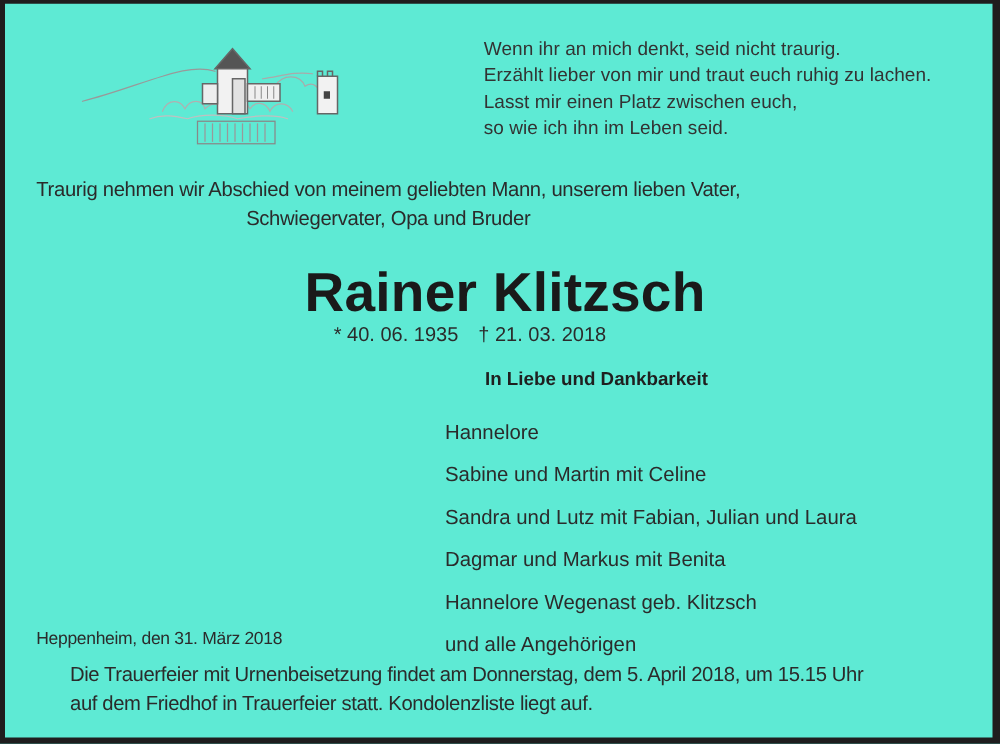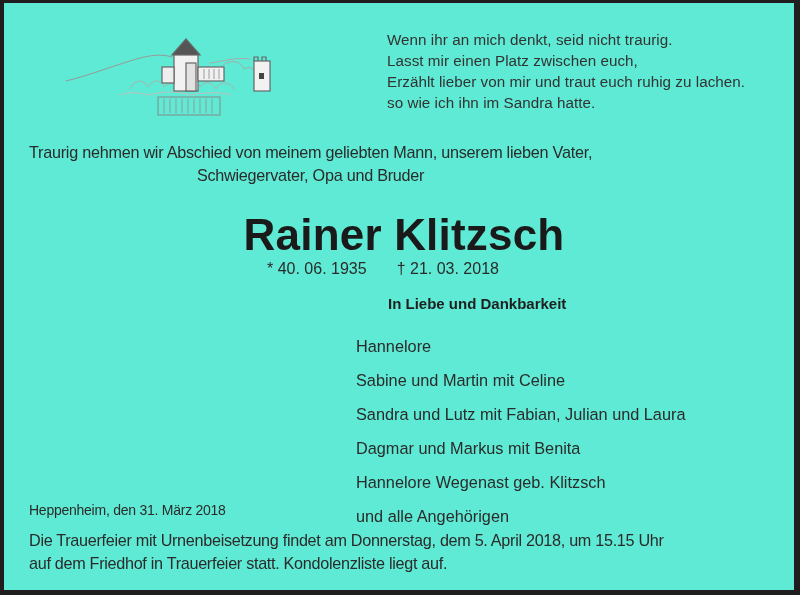--- a/index.html
+++ b/index.html
@@ -36,42 +36,42 @@
       text-align: center;
       font-size: 44px; font-weight: bold; color: #1a1a1a;
       letter-spacing: 0.2px; line-height: 52px;
       padding-left: 0px;
     }
     .dates {
       position: absolute; left: 263px; top: 255px;
       font-size: 16px; color: #2b2b2b; white-space: nowrap;
       line-height: 22px;
     }
-    .dates .died { margin-left: 30px; }
+    .dates .died { margin-left: 16px; }
     .family-heading {
       position: absolute; left: 352px; top: 291px;
       font-size: 15px; font-weight: bold; color: #1f1f1f;
       line-height: 20px; white-space: nowrap; margin-left: 32px;
     }
     .family {
       position: absolute; left: 352px; top: 320px;
       font-size: 16.3px; line-height: 22px; color: #2b2b2b;
     }
     .family div { white-space: nowrap; margin-top: 12px; }
     .place-date {
       position: absolute; left: 25px; top: 480px;
       font-size: 14px; line-height: 22px; color: #2b2b2b;
       letter-spacing: -0.25px; white-space: nowrap; margin-top: 16px;
     }
     .ceremony {
       position: absolute; left: 25px; top: 526px;
       font-size: 16.2px; line-height: 23px; color: #2b2b2b;
       letter-spacing: -0.3px;
     }
-    .ceremony div { white-space: nowrap; }
+    .ceremony div { white-space: nowrap; margin-left: 27px; }
   </style>
 </head>
 <body>
 
 <div class="page">
 
   <div class="illustration">
     <svg width="228" height="102" viewBox="0 0 228 102" xmlns="http://www.w3.org/2000/svg">
       <g fill="none" stroke="#8a8a8a" stroke-width="1" stroke-linecap="round">
 
@@ -98,23 +98,23 @@
 
         <rect x="194" y="44" width="16" height="30"></rect>
         <path d="M194 44 v-4 h4 v4 M202 44 v-4 h4 v4" fill="none"></path>
         <rect x="199" y="56" width="5" height="6" fill="#444" stroke="none"></rect>
       </g>
     </svg>
   </div>
 
   <div class="poem">
     <div>Wenn ihr an mich denkt, seid nicht traurig.</div>
+    <div>Erzählt lieber von mir und traut euch ruhig zu lachen.</div>
     <div>Lasst mir einen Platz zwischen euch,</div>
-    <div>Erzählt lieber von mir und traut euch ruhig zu lachen.</div>
-    <div>so wie ich ihn im Sandra hatte.</div>
+    <div>so wie ich ihn im Leben seid.</div>
   </div>
 
   <div class="intro">
     <div>Traurig nehmen wir Abschied von meinem geliebten Mann, unserem lieben Vater,</div>
     <div>Schwiegervater, Opa und Bruder</div>
   </div>
 
   <div class="name">Rainer Klitzsch</div>
 
   <div class="dates">

